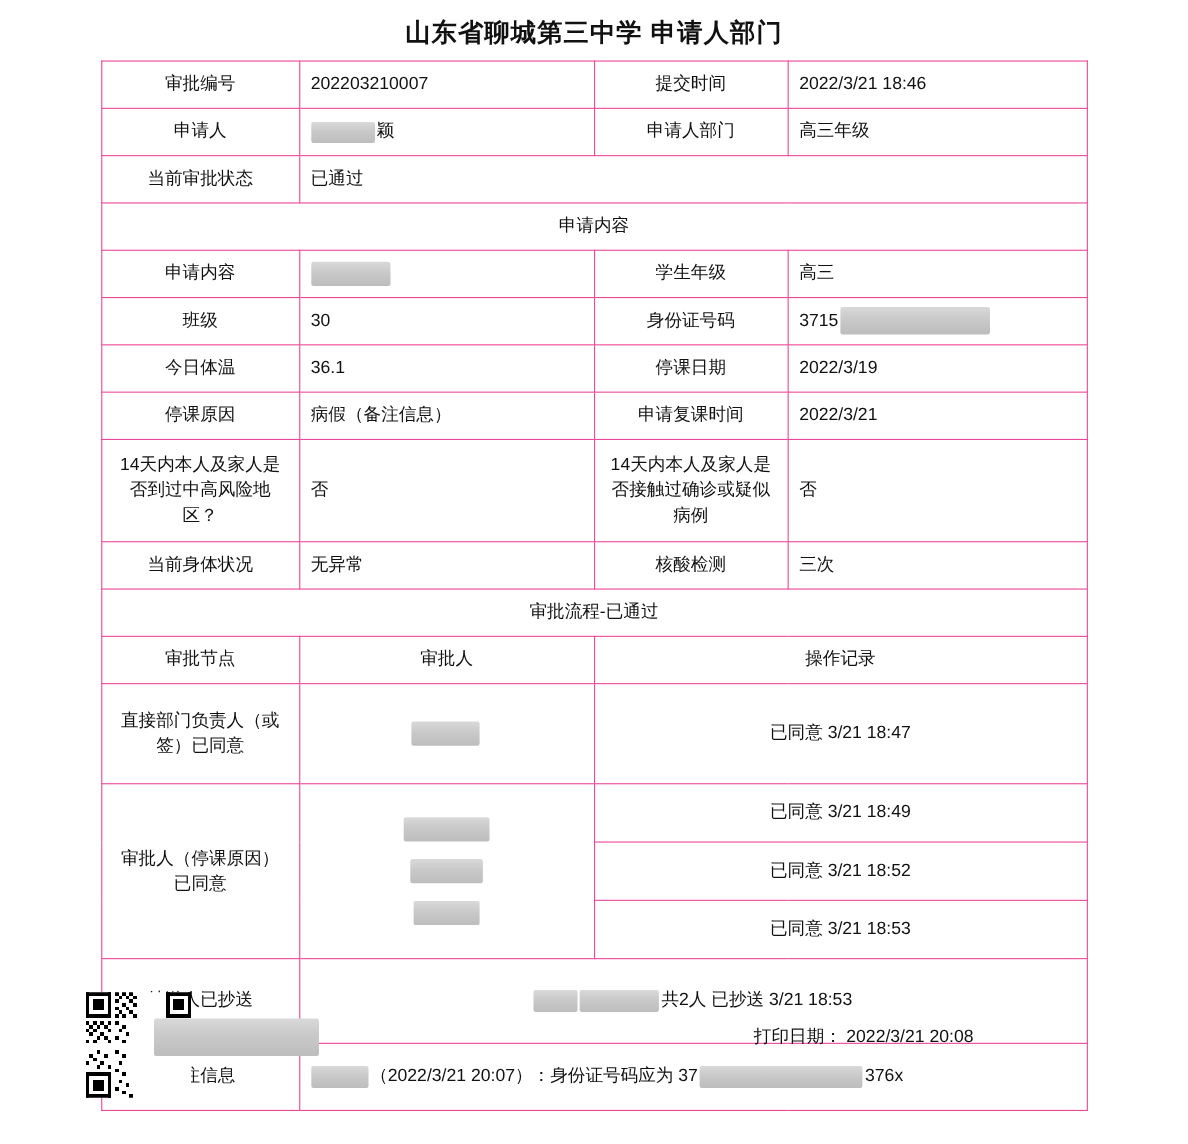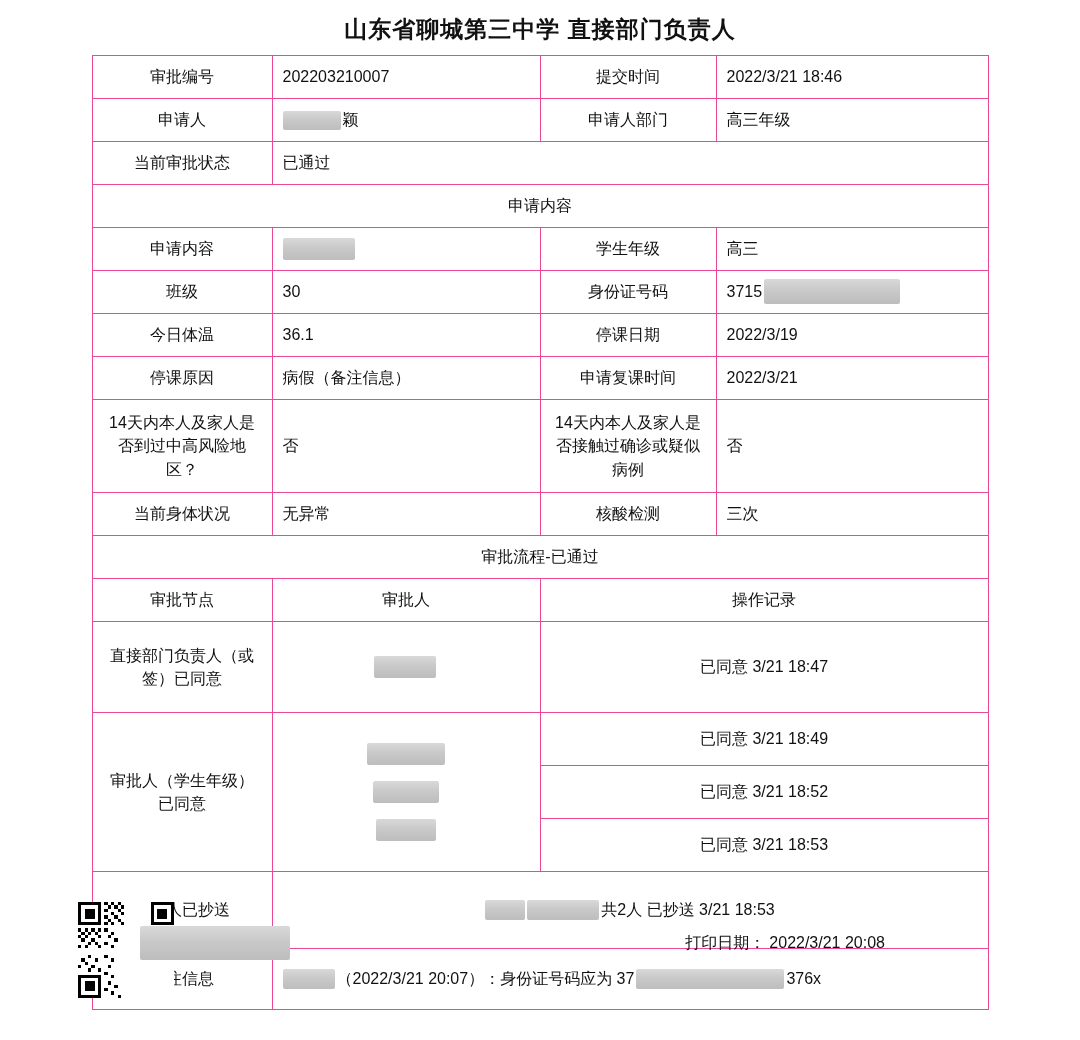--- a/index.html
+++ b/index.html
@@ -108,21 +108,21 @@
     font-size: 16px;
     line-height: 2.1;
   }
   .print-line { display: flex; align-items: center; gap: 4px; justify-content: flex-end; }
 </style>
 </head>
 <body>
 
 <div class="page">
 
-  <div class="doc-title">山东省聊城第三中学 直接部门负责人</div>
+  <div class="doc-title">山东省聊城第三中学 申请人部门</div>
 
   <table class="form">
     <colgroup>
       <col style="width:180px">
       <col style="width:268px">
       <col style="width:176px">
       <col style="width:272px">
     </colgroup>
     <tbody>
       <tr>
@@ -212,21 +212,21 @@
         <td class="lbl">
           <span class="cell-inline center-inline">
             <span class="redact r-approver1"></span>
             <span></span>
           </span>
         </td>
         <td class="lbl" colspan="2">已同意 3/21 18:47</td>
       </tr>
 
       <tr>
-        <td class="multi" rowspan="3">审批人（学生年级）已同意</td>
+        <td class="multi" rowspan="3">审批人（停课原因）已同意</td>
         <td class="lbl" rowspan="3">
           <span style="display:flex;flex-direction:column;align-items:center;gap:16px;">
             <span class="redact r-approver2"></span>
             <span class="redact r-approver3"></span>
             <span class="redact r-approver4"></span>
           </span>
         </td>
         <td class="lbl" colspan="2" style="height:38px">已同意 3/21 18:49</td>
       </tr>
       <tr>

